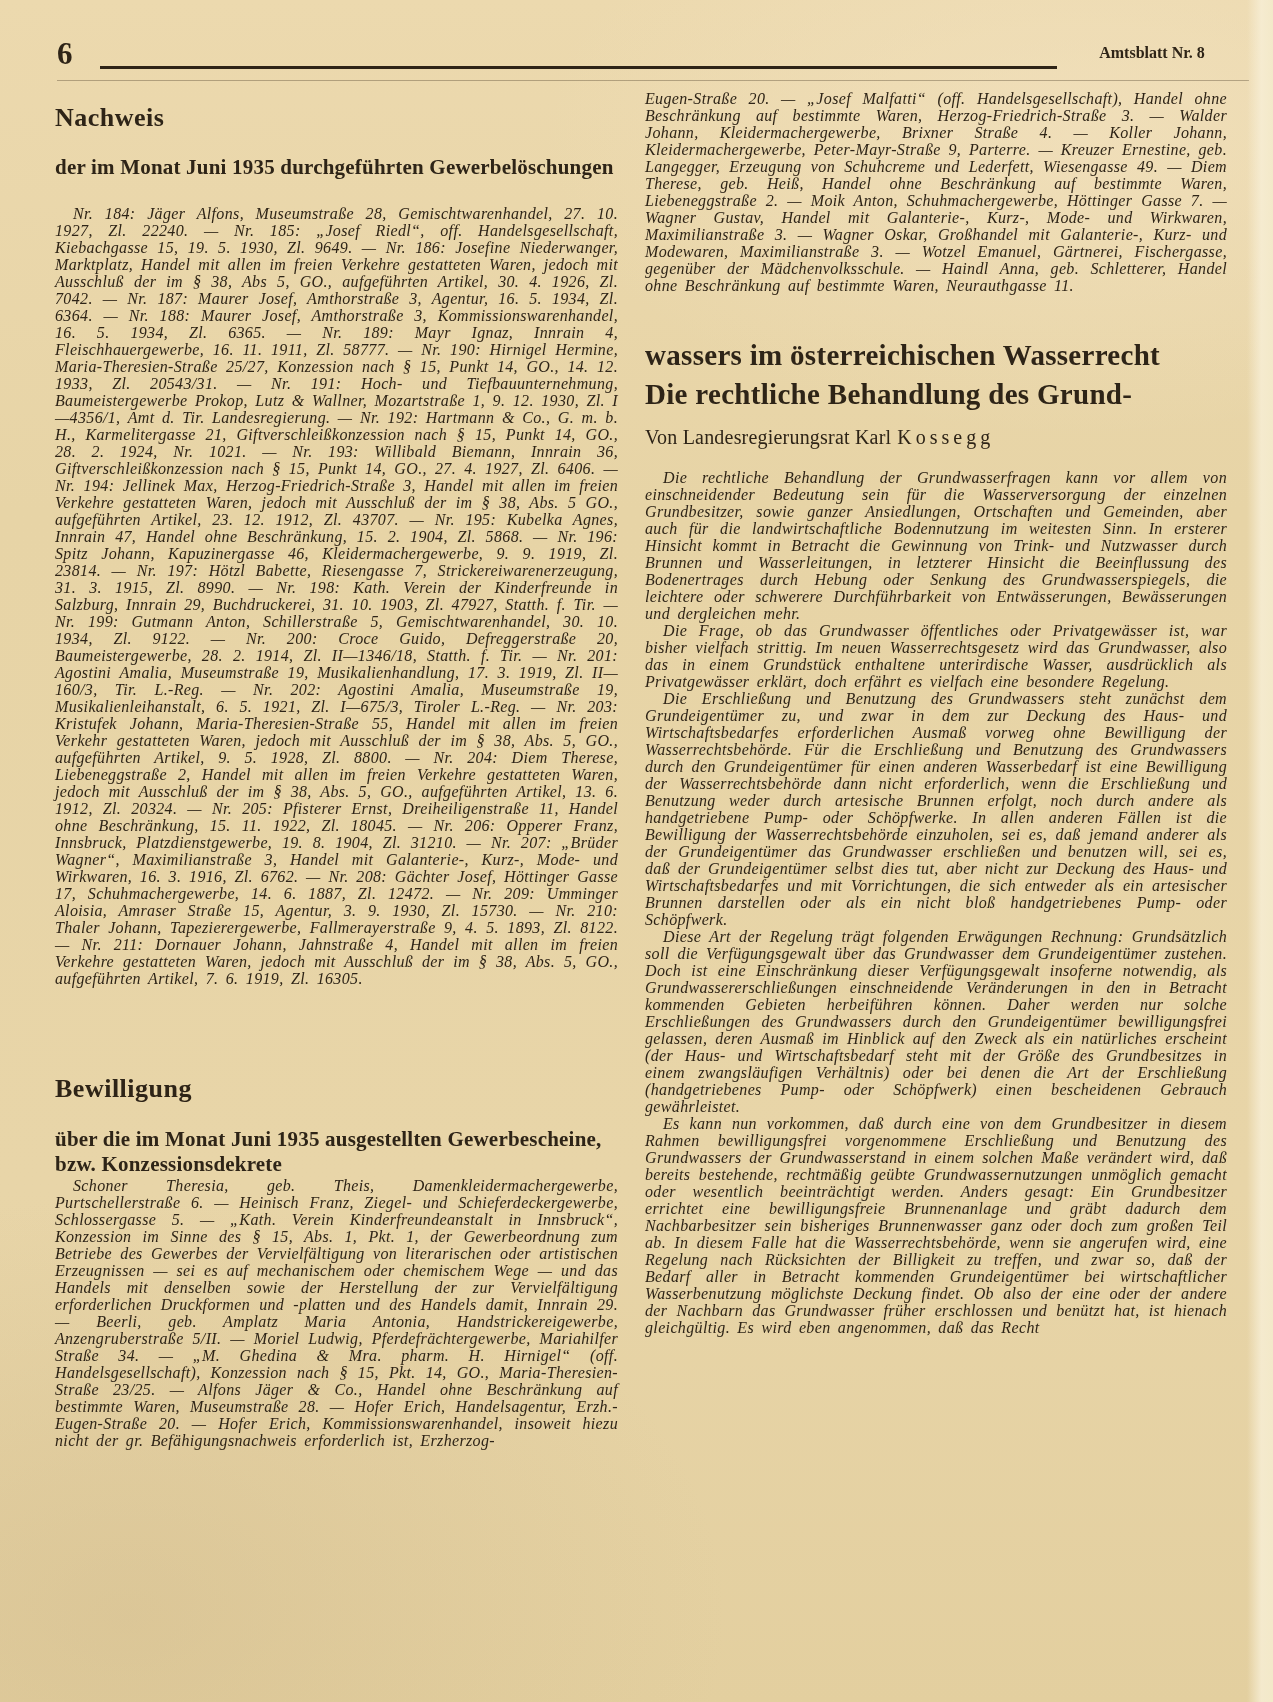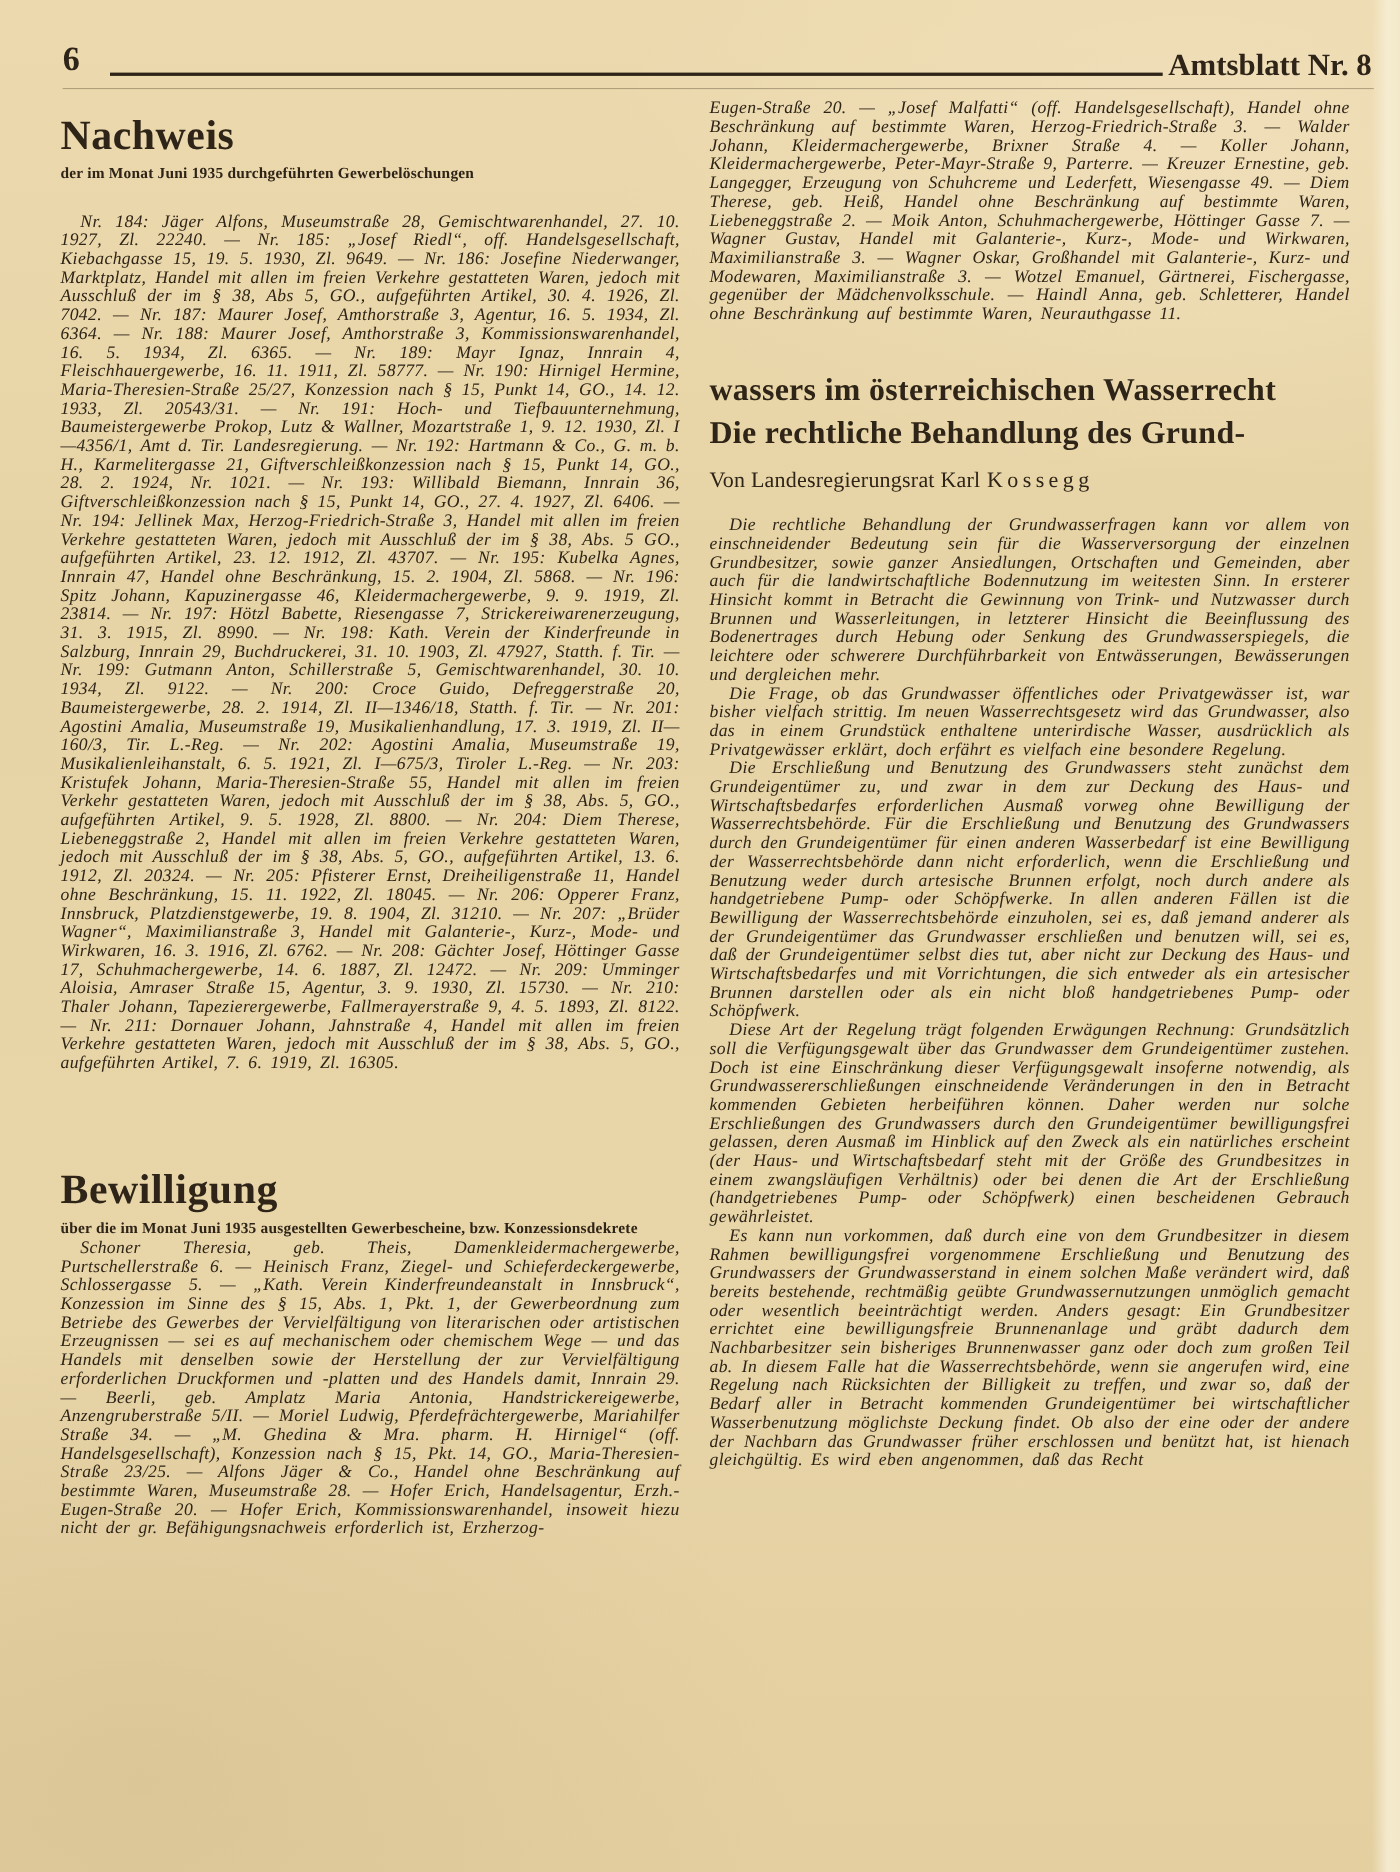--- a/index.html
+++ b/index.html
@@ -16,30 +16,30 @@
       linear-gradient(180deg,#ecd9ae 0%,#e7d4a6 30%,#e8d5a8 70%,#e3cf9f 100%);
     color:#2e2417;
   }
   .edge-strip{
     position:absolute;right:0;top:0;width:26px;height:1702px;
     background:linear-gradient(90deg,rgba(247,238,213,0) 0%,rgba(247,238,213,.85) 55%,#f3e9c9 100%);
   }
   
   .page-number{position:absolute;left:57px;top:36px;font-size:31px;font-weight:bold;letter-spacing:1px;}
   .rule-thick{position:absolute;left:100px;top:66px;width:957px;height:3px;background:#2e2417;}
-  .masthead{position:absolute;left:1057px;top:44px;width:190px;font-size:28px;font-weight:bold;text-align:right;white-space:nowrap;}
+  .masthead{position:absolute;left:1057px;top:44px;width:190px;font-size:16px;font-weight:bold;text-align:center;white-space:nowrap;}
   .rule-thin{position:absolute;left:57px;top:80px;width:1192px;height:1px;background:rgba(70,55,35,.35);}
 
   
   .col{position:absolute;}
   .col-left{left:55px;top:104px;width:563px;}
   .col-right{left:645px;top:90px;width:582px;}
 
-  .sec-title{font-size:38px;font-weight:bold;line-height:1.05;letter-spacing:.5px;}
-  .sec-subtitle{font-size:14px;font-weight:bold;line-height:1.2;margin-top:7px;letter-spacing:.2px;}
+  .sec-title{font-size:26px;font-weight:bold;line-height:1.05;letter-spacing:.5px;}
+  .sec-subtitle{font-size:21px;font-weight:bold;line-height:1.2;margin-top:24px;letter-spacing:.2px;}
   .body-text{
     font-size:16px;line-height:17px;text-align:justify;
     letter-spacing:.35px;word-spacing:3px;
     margin:0;
     font-style:italic;
   }
   .body-text.indent{text-indent:18px;}
   .nachweis-body{margin-top:25px;}
   .section-verzeichnis{margin-top:88px;}
   .verzeichnis-body{}

